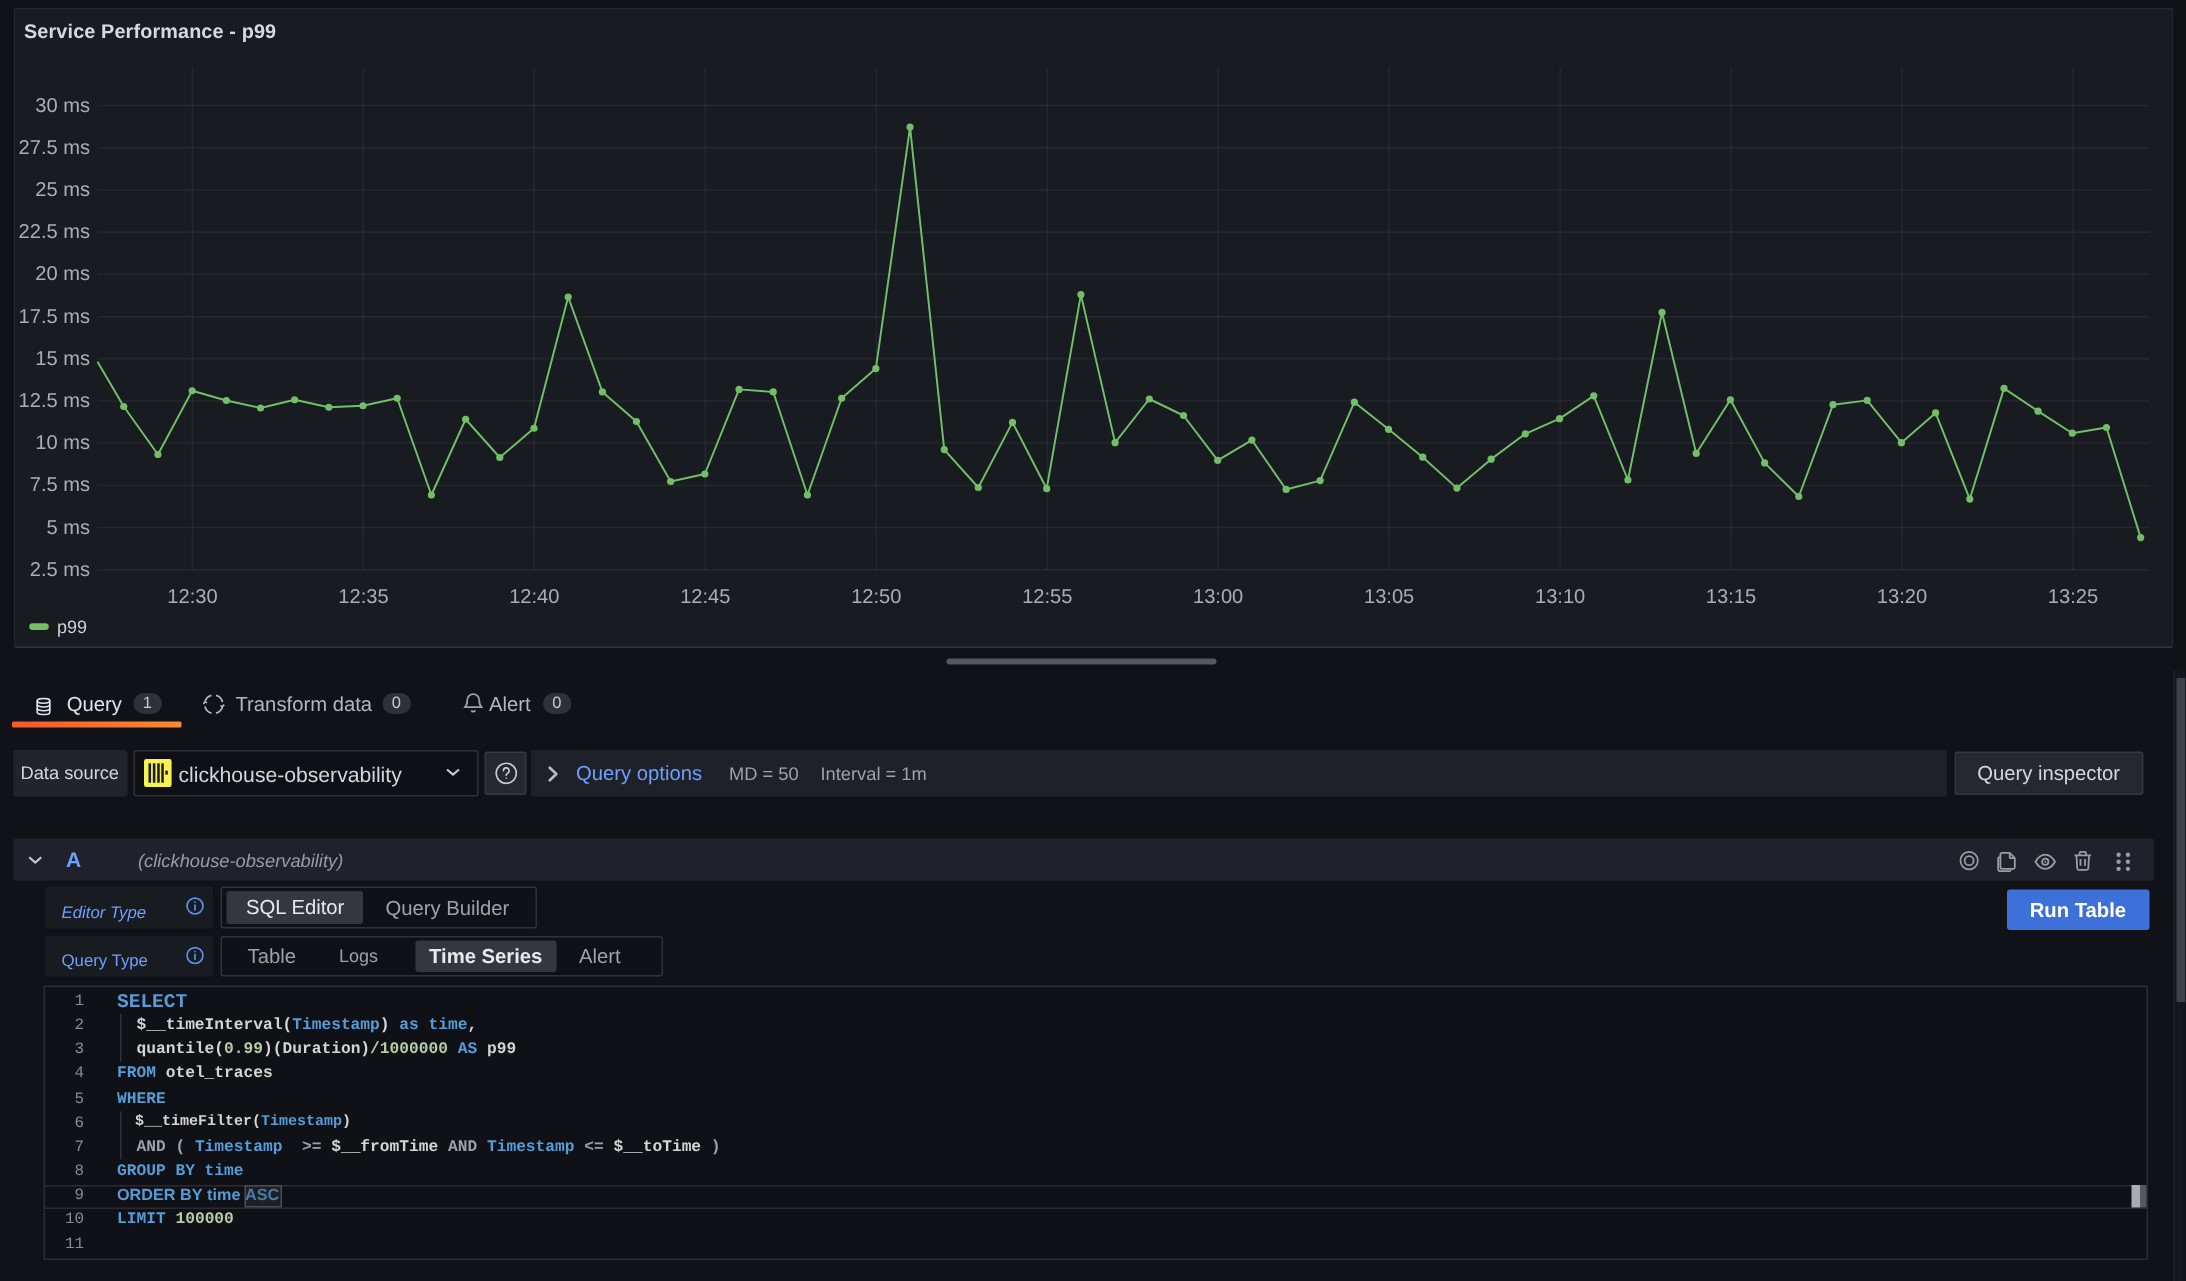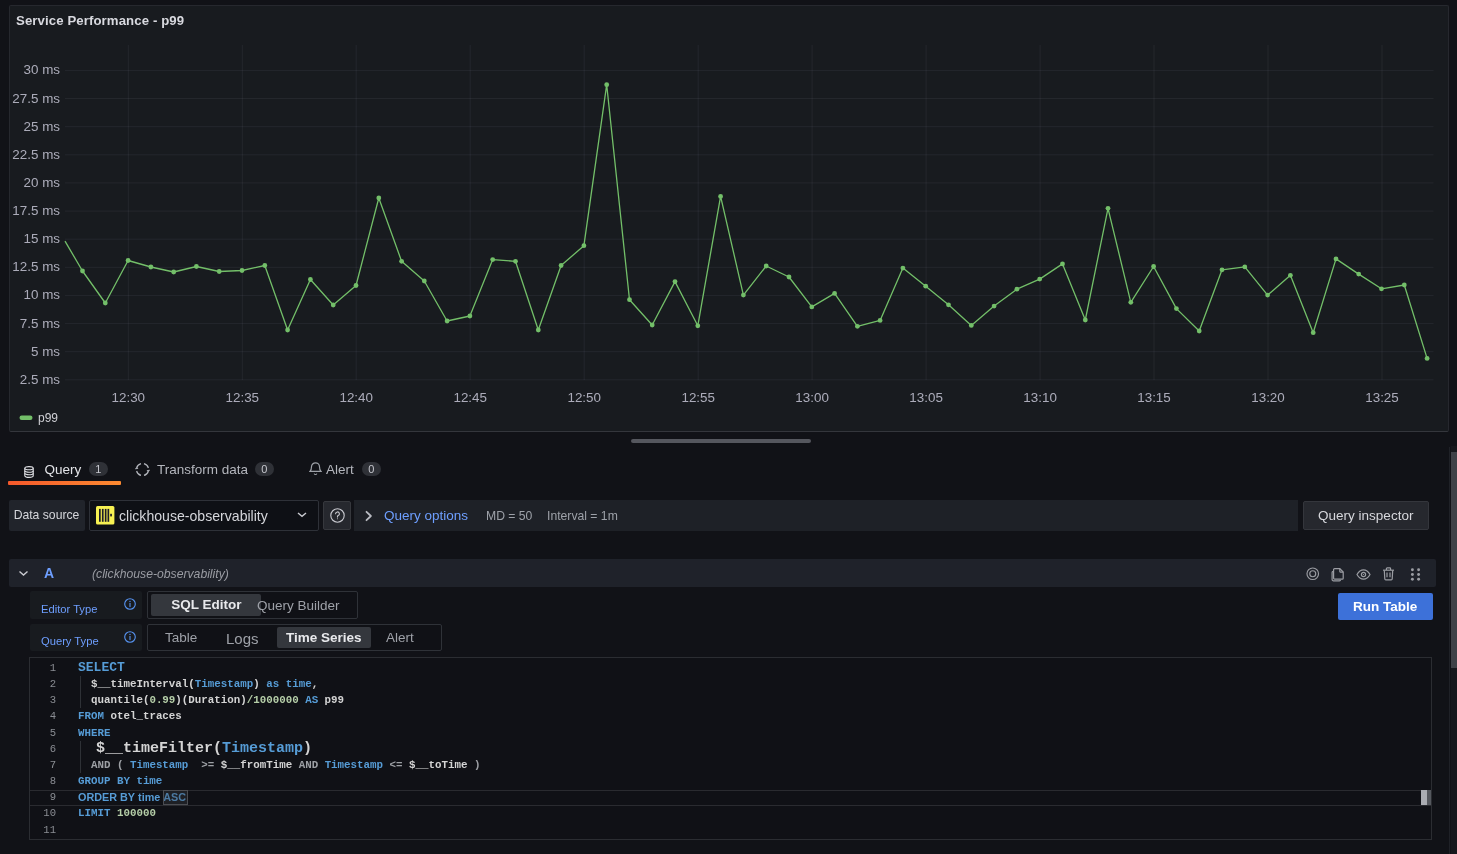--- a/index.html
+++ b/index.html
@@ -256,59 +256,59 @@
       <circle cx="8.6" cy="1.8" r="1.45"></circle>
   <circle cx="2.4" cy="6.5" r="1.45"></circle>
       <circle cx="8.6" cy="6.5" r="1.45"></circle>
   <circle cx="2.4" cy="11.2" r="1.45"></circle>
       <circle cx="8.6" cy="11.2" r="1.45"></circle>
 </svg>
 </g>
 
 
 <div class="abs" style="left:29.5px; top:590.5px; width:112.5px; height:28px; background:#181b1f; border-radius:2px;"></div>
-<div class="abs" style="left:41px; top:598.5px;"><span class="seclabel">Editor Type</span></div>
+<div class="abs" style="left:41px; top:598.5px;font-style:italic;"><span class="seclabel">Editor Type</span></div>
 <svg class="abs" style="left:123.5px; top:598px;" width="12" height="12" viewBox="0 0 12 12" fill="none" stroke="#5794f2" stroke-width="1.1">
   <circle cx="6" cy="6" r="5.3"></circle>
     <path d="M6 5.4 v3.2" stroke-linecap="round"></path>
     <circle cx="6" cy="3.4" r="0.65" fill="#5794f2" stroke="none"></circle>
 </svg>
 <div class="abs" style="left:147.3px; top:590.5px; width:210.5px; height:28.5px; background:#101116; border:1px solid #2f3238; border-radius:2px;"></div>
-<div class="abs" style="left:151.3px; top:594px; width:110px; height:21.5px; background:#34373d; border-radius:2px; color:#e8e9ec; font-size:13.5px; font-weight:700; text-align:center; line-height:21.5px;">SQL Editor</div>
+<div class="abs" style="left:151.3px; top:594px; width:91px; height:21.5px; background:#34373d; border-radius:2px; color:#e8e9ec; font-size:13.5px; font-weight:400; text-align:center; line-height:21.5px;">SQL Editor</div>
 <div class="abs" style="left:257px; top:597.5px; color:#9ea1a8; font-size:13.5px; font-weight:500;text-align:right;">Query Builder</div>
 <div class="abs" style="left:1338px; top:592.5px; width:94.5px; height:27px; background:#3d71d9; border-radius:2px; color:#ffffff; font-size:13.5px; font-weight:600; text-align:center; line-height:27px;">Run Table</div>
 
 
 <div class="abs" style="left:29.5px; top:623.5px; width:112.5px; height:27px; background:#181b1f; border-radius:2px;"></div>
 <div class="abs" style="left:41px; top:631px;"><span class="seclabel">Query Type</span></div>
 <svg class="abs" style="left:123.5px; top:630.5px;" width="12" height="12" viewBox="0 0 12 12" fill="none" stroke="#5794f2" stroke-width="1.1">
   <circle cx="6" cy="6" r="5.3"></circle>
     <path d="M6 5.4 v3.2" stroke-linecap="round"></path>
     <circle cx="6" cy="3.4" r="0.65" fill="#5794f2" stroke="none"></circle>
 </svg>
 <div class="abs" style="left:147.3px; top:623.5px; width:294.5px; height:27.5px; background:#101116; border:1px solid #2f3238; border-radius:2px;"></div>
 <div class="abs" style="left:165px; top:630px; color:#9ea1a8; font-size:13.5px; font-weight:500;">Table</div>
-<div class="abs" style="left:226px; top:630px; color:#9ea1a8; font-size:15px; font-weight:500;">Logs</div>
+<div class="abs" style="left:226px; top:630px; color:#9ea1a8; font-size:12px; font-weight:500;">Logs</div>
 <div class="abs" style="left:276.8px; top:626.5px; width:94px; height:21.5px; background:#34373d; border-radius:2px; color:#e8e9ec; font-size:13.5px; font-weight:700; text-align:center; line-height:21.5px;">Time Series</div>
 <div class="abs" style="left:386px; top:630px; color:#9ea1a8; font-size:13.5px; font-weight:500;">Alert</div>
 
 
 <div class="abs" style="left:29px; top:656.5px; width:1403px; height:183.5px; background:#101116; border:1px solid #2b2d32;"></div>
 <div class="abs" style="left:30px; top:659.9px; width:26px; text-align:right; color:#8a8d93; font-family:'Liberation Mono',monospace; font-size:10.6px; font-weight:400; line-height:16.17px;">1</div>
 <div class="abs" style="left:78px; top:659.9px; white-space:pre; font-family:'Liberation Mono',monospace; font-size:13px; font-weight:700; line-height:16.17px;"><span style="color:#569cd6">SELECT</span></div>
 <div class="abs" style="left:30px; top:676.1px; width:26px; text-align:right; color:#8a8d93; font-family:'Liberation Mono',monospace; font-size:10.6px; font-weight:400; line-height:16.17px;">2</div>
 <div class="abs" style="left:78px; top:676.1px; white-space:pre; font-family:'Liberation Mono',monospace; font-size:10.82px; font-weight:700; line-height:16.17px;"><span style="color:#d4d4d4">&nbsp;&nbsp;</span><span style="color:#d4d4d4">$__timeInterval(</span><span style="color:#569cd6">Timestamp</span><span style="color:#d4d4d4">)</span><span style="color:#569cd6">&nbsp;as&nbsp;time</span><span style="color:#d4d4d4">,</span></div>
 <div class="abs" style="left:30px; top:692.2px; width:26px; text-align:right; color:#8a8d93; font-family:'Liberation Mono',monospace; font-size:10.6px; font-weight:400; line-height:16.17px;">3</div>
 <div class="abs" style="left:78px; top:692.2px; white-space:pre; font-family:'Liberation Mono',monospace; font-size:10.82px; font-weight:700; line-height:16.17px;"><span style="color:#d4d4d4">&nbsp;&nbsp;</span><span style="color:#d4d4d4">quantile(</span><span style="color:#b5cea8">0.99</span><span style="color:#d4d4d4">)(Duration)</span><span style="color:#b5cea8">/</span><span style="color:#b5cea8">1000000</span><span style="color:#569cd6">&nbsp;AS</span><span style="color:#d4d4d4">&nbsp;p99</span></div>
 <div class="abs" style="left:30px; top:708.4px; width:26px; text-align:right; color:#8a8d93; font-family:'Liberation Mono',monospace; font-size:10.6px; font-weight:400; line-height:16.17px;">4</div>
 <div class="abs" style="left:78px; top:708.4px; white-space:pre; font-family:'Liberation Mono',monospace; font-size:10.82px; font-weight:700; line-height:16.17px;"><span style="color:#569cd6">FROM</span><span style="color:#d4d4d4">&nbsp;otel_traces</span></div>
 <div class="abs" style="left:30px; top:724.6px; width:26px; text-align:right; color:#8a8d93; font-family:'Liberation Mono',monospace; font-size:10.6px; font-weight:400; line-height:16.17px;">5</div>
 <div class="abs" style="left:78px; top:724.6px; white-space:pre; font-family:'Liberation Mono',monospace; font-size:10.82px; font-weight:700; line-height:16.17px;"><span style="color:#569cd6">WHERE</span></div>
 <div class="abs" style="left:30px; top:740.8px; width:26px; text-align:right; color:#8a8d93; font-family:'Liberation Mono',monospace; font-size:10.6px; font-weight:400; line-height:16.17px;">6</div>
-<div class="abs" style="left:78px; top:740.8px; white-space:pre; font-family:'Liberation Mono',monospace; font-size:15px; font-weight:700; line-height:16.17px;"><span style="color:#d4d4d4">&nbsp;&nbsp;</span><span style="color:#d4d4d4">$__timeFilter(</span><span style="color:#569cd6">Timestamp</span><span style="color:#d4d4d4">)</span></div>
+<div class="abs" style="left:78px; top:740.8px; white-space:pre; font-family:'Liberation Mono',monospace; font-size:10px; font-weight:700; line-height:16.17px;"><span style="color:#d4d4d4">&nbsp;&nbsp;</span><span style="color:#d4d4d4">$__timeFilter(</span><span style="color:#569cd6">Timestamp</span><span style="color:#d4d4d4">)</span></div>
 <div class="abs" style="left:30px; top:756.9px; width:26px; text-align:right; color:#8a8d93; font-family:'Liberation Mono',monospace; font-size:10.6px; font-weight:400; line-height:16.17px;">7</div>
 <div class="abs" style="left:78px; top:756.9px; white-space:pre; font-family:'Liberation Mono',monospace; font-size:10.82px; font-weight:700; line-height:16.17px;"><span style="color:#d4d4d4">&nbsp;&nbsp;</span><span style="color:#9da0a5">AND&nbsp;(&nbsp;</span><span style="color:#569cd6">Timestamp</span><span style="color:#d4d4d4">&nbsp;&nbsp;</span><span style="color:#9da0a5">&gt;=&nbsp;</span><span style="color:#d4d4d4">$__fromTime&nbsp;</span><span style="color:#9da0a5">AND&nbsp;</span><span style="color:#569cd6">Timestamp</span><span style="color:#d4d4d4">&nbsp;</span><span style="color:#9da0a5">&lt;=&nbsp;</span><span style="color:#d4d4d4">$__toTime&nbsp;</span><span style="color:#9da0a5">)</span></div>
 <div class="abs" style="left:30px; top:773.1px; width:26px; text-align:right; color:#8a8d93; font-family:'Liberation Mono',monospace; font-size:10.6px; font-weight:400; line-height:16.17px;">8</div>
 <div class="abs" style="left:78px; top:773.1px; white-space:pre; font-family:'Liberation Mono',monospace; font-size:10.82px; font-weight:700; line-height:16.17px;"><span style="color:#569cd6">GROUP&nbsp;BY&nbsp;time</span></div>
 <div class="abs" style="left:30px; top:789.3px; width:26px; text-align:right; color:#8a8d93; font-family:'Liberation Mono',monospace; font-size:10.6px; font-weight:400; line-height:16.17px;">9</div>
 <div class="abs" style="left:78px; top:789.3px; white-space:pre; font-family:Liberation Sans, sans-serif; font-size:10.82px; font-weight:700; line-height:16.17px;"><span style="color:#569cd6">ORDER&nbsp;BY&nbsp;time&nbsp;ASC</span></div>
 <div class="abs" style="left:30px; top:805.4px; width:26px; text-align:right; color:#8a8d93; font-family:'Liberation Mono',monospace; font-size:10.6px; font-weight:400; line-height:16.17px;">10</div>
 <div class="abs" style="left:78px; top:805.4px; white-space:pre; font-family:'Liberation Mono',monospace; font-size:10.82px; font-weight:700; line-height:16.17px;"><span style="color:#569cd6">LIMIT</span><span style="color:#d4d4d4">&nbsp;</span><span style="color:#b5cea8">100000</span></div>
 <div class="abs" style="left:30px; top:821.6px; width:26px; text-align:right; color:#8a8d93; font-family:'Liberation Mono',monospace; font-size:10.6px; font-weight:400; line-height:16.17px;">11</div>
 <div class="abs" style="left:78px; top:821.6px; white-space:pre; font-family:'Liberation Mono',monospace; font-size:10.82px; font-weight:700; line-height:16.17px;"></div>

